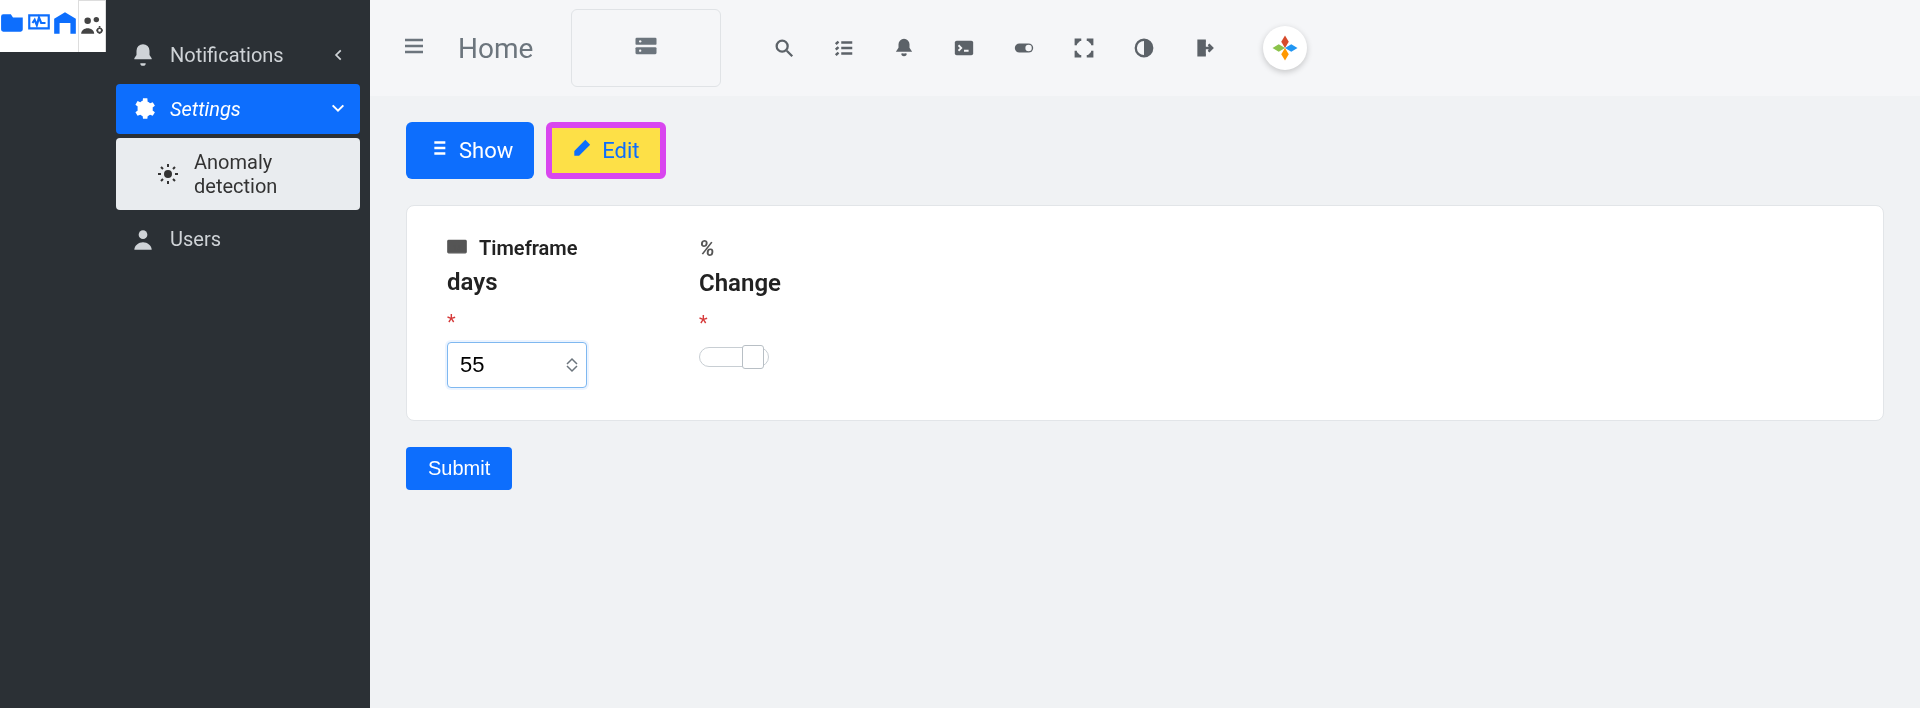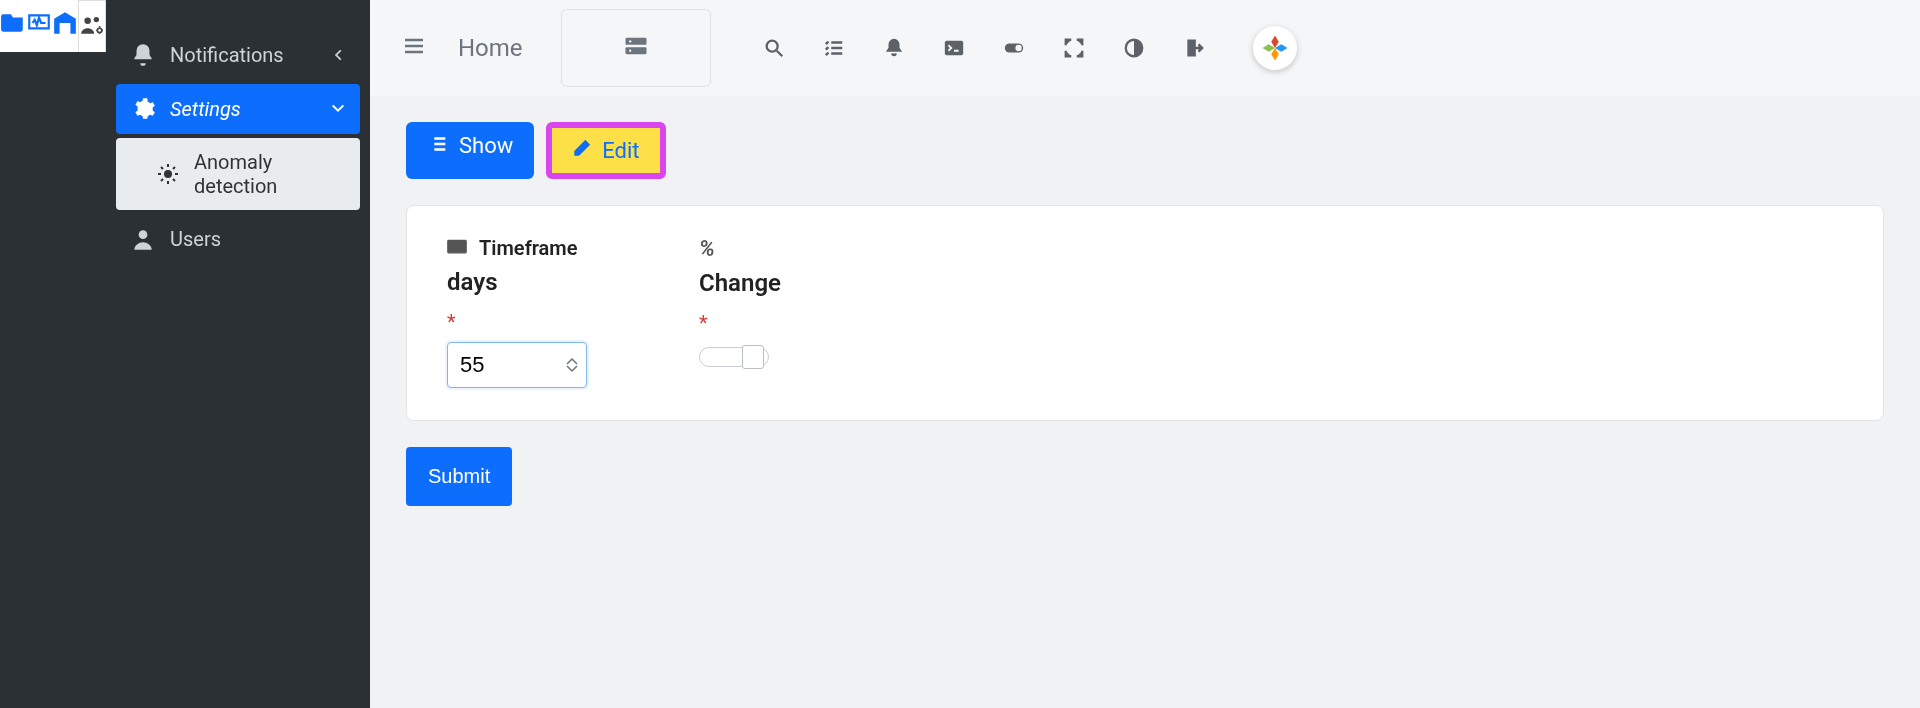--- a/index.html
+++ b/index.html
@@ -17,46 +17,46 @@
   .nav-item .icon { width:26px; height:26px; margin-right:14px; display:inline-flex; align-items:center; justify-content:center; }
   .nav-item .chev { position:absolute; right:14px; }
   .nav-item.blue-active { background:#0d6efd; color:#fff;font-style:italic; }
   .nav-sub { background:#e9ecef; color:#333; display:flex; align-items:center; padding:12px 14px 12px 40px; border-radius:4px; font-size:20px; cursor:pointer; }
   .nav-sub .icon { width:24px; height:24px; margin-right:14px; display:inline-flex; }
   
   
   .main { flex:1; display:flex; flex-direction:column; }
   .topbar { height:96px; background:#f5f6f8; display:flex; align-items:center; padding:0 24px; gap:8px; }
   .hamburger { color:#6c757d; cursor:pointer; padding:8px; }
-  .home-link { color:#6c757d; font-size:24px; margin-left:16px; margin-right:30px; cursor:pointer; }
+  .home-link { color:#6c757d; font-size:28px; margin-left:16px; margin-right:30px; cursor:pointer; }
   .prov-card { width:150px; height:78px; border:1px solid #e0e3e6; border-radius:6px; background:#f5f6f8; display:flex; flex-direction:column; align-items:center; justify-content:center; gap:4px; color:#6c757d; font-size:16px; line-height:1.2; text-align:center; cursor:pointer; margin-right:14px;}
   .prov-card svg { width:28px; height:28px; }
   .toolbar-icons { display:flex; align-items:center; gap:38px; margin-left:30px; }
   .toolbar-icons .ticon { color:#5c6268; cursor:pointer; width:22px; height:22px; display:inline-flex; align-items:center; justify-content:center;}
   .logo-badge { width:44px; height:44px; border-radius:50%; background:#fff; box-shadow:0 2px 6px rgba(0,0,0,.2); margin-left:40px; display:flex; align-items:center; justify-content:center; }
   
   .content { padding:26px 36px 40px 36px; }
   .tabs-row { display:flex; gap:12px; margin-bottom:26px; }
-  .btn { display:inline-flex; align-items:flex-start; gap:10px; padding:10px 20px; font-size:22px; border-radius:6px; cursor:pointer; border:1px solid transparent; }
+  .btn { display:inline-flex; align-items:center; gap:10px; padding:10px 20px; font-size:22px; border-radius:6px; cursor:pointer; border:1px solid transparent; }
   .btn-show { background:#0d6efd; color:#fff; }
   .btn-edit { background:#fde047; color:#0d6efd; border:6px solid #d946ef; }
   .panel { background:#fff; border:1px solid #e2e5e8; border-radius:8px; padding:30px 40px 32px 40px; display:flex; gap:112px; }
   .field { display:flex; flex-direction:column; gap:8px; }
   .field-label-row { display:flex; align-items:center; gap:12px; font-size:20px; font-weight:600; color:#222; }
   .field-label-row .ficon { color:#555; }
   .field-sub { font-size:24px; font-weight:600; color:#222; }
   .req { color:#d63a3a; font-size:20px; margin-top:6px; }
   .num-input { width:140px; height:46px; border:1px solid #7fb8f0; border-radius:4px; background:#fff; display:flex; align-items:center; padding:0 12px; font-size:22px; color:#222; position:relative; box-shadow:0 0 0 2px rgba(13,110,253,.08);}
   .num-input input { border:none; outline:none; width:100%; font-size:22px; background:transparent; }
   .spin { position:absolute; right:8px; display:flex; flex-direction:column; gap:0; }
   .spin svg { width:12px; height:8px; color:#6c757d; }
   .slider-wrap { width:70px; height:20px; border:1px solid #c8ced3; border-radius:10px; position:relative; margin-top:4px;}
   .slider-thumb { position:absolute; top:-3px; left:42px; width:22px; height:24px; background:#fff; border:1px solid #b8bfc5; border-radius:3px; }
   .submit { margin-top:26px; }
-  .btn-submit { background:#0d6efd; color:#fff; font-size:20px; padding:18px 22px; border-radius:4px; border:none; cursor:pointer; }
+  .btn-submit { background:#0d6efd; color:#fff; font-size:20px; padding:10px 22px; border-radius:4px; border:none; cursor:pointer; }
   svg { fill: currentColor; }
 </style>
 </head>
 <body>
 
 <div class="sidebar">
   <div class="sidebar-top">
     <div class="tab">
       <span class="icon">
         <svg viewBox="0 0 24 24">

